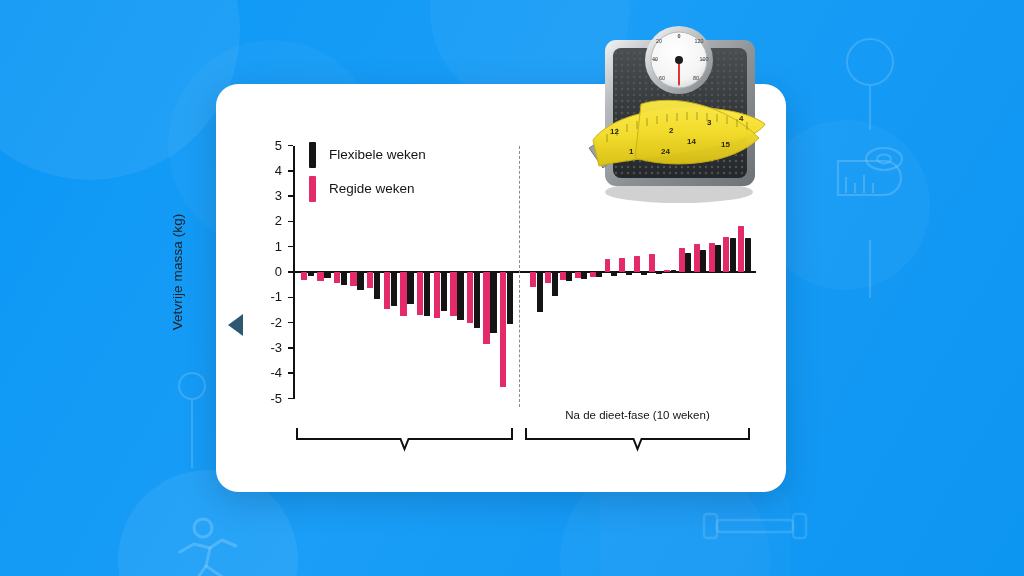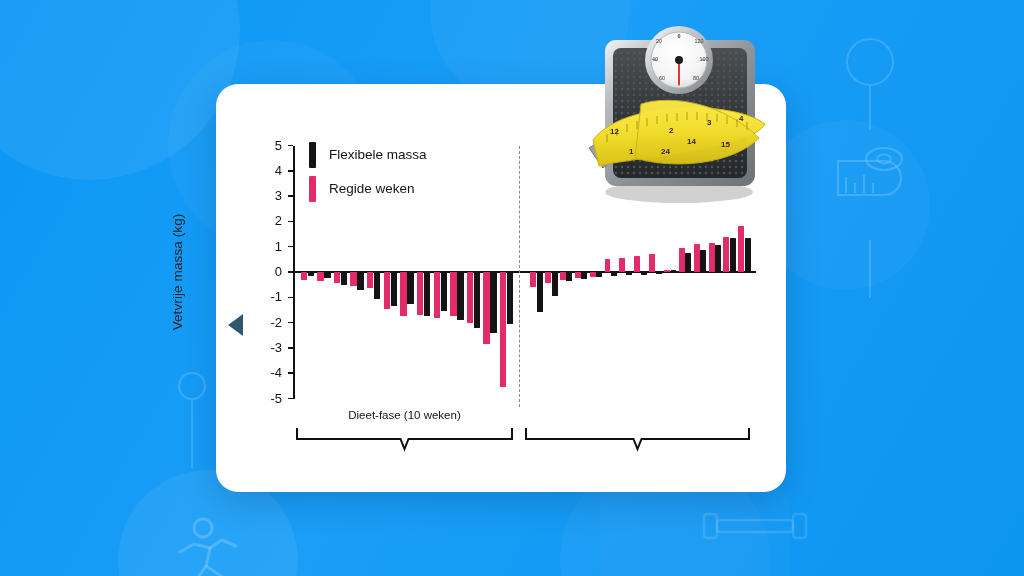--- a/index.html
+++ b/index.html
@@ -242,30 +242,30 @@
         <div class="bar" style="left: 469.4px; top: 169.025px; width: 5.94667px; height: 18.975px; background: rgb(20, 20, 20);"></div>
         <div class="bar" style="left: 477.72px; top: 160.17px; width: 5.94667px; height: 27.83px; background: rgb(227, 42, 107);"></div>
         <div class="bar" style="left: 484.267px; top: 166.495px; width: 5.94667px; height: 21.505px; background: rgb(20, 20, 20);"></div>
         <div class="bar" style="left: 492.587px; top: 158.905px; width: 5.94667px; height: 29.095px; background: rgb(227, 42, 107);"></div>
         <div class="bar" style="left: 499.133px; top: 161.435px; width: 5.94667px; height: 26.565px; background: rgb(20, 20, 20);"></div>
         <div class="bar" style="left: 507.453px; top: 152.58px; width: 5.94667px; height: 35.42px; background: rgb(227, 42, 107);"></div>
         <div class="bar" style="left: 514px; top: 153.845px; width: 5.94667px; height: 34.155px; background: rgb(20, 20, 20);"></div>
         <div class="bar" style="left: 522.32px; top: 142.46px; width: 5.94667px; height: 45.54px; background: rgb(227, 42, 107);"></div>
         <div class="bar" style="left: 528.867px; top: 153.845px; width: 5.94667px; height: 34.155px; background: rgb(20, 20, 20);"></div>
         <div class="legend-swatch" style="left: 93px; top: 58px; background: rgb(20, 20, 20);"></div>
-        <div class="legend-label" style="left: 113px; top: 63px;">Flexibele massa</div>
+        <div class="legend-label" style="left: 113px; top: 63px;">Flexibele weken</div>
         <div class="legend-swatch" style="left: 93px; top: 92px; background: rgb(227, 42, 107);"></div>
         <div class="legend-label" style="left: 113px; top: 97px;">Regide weken</div>
         <svg class="bracket" width="217" height="26" viewBox="0 0 217 26" style="left: 80px; top: 343px;">
           <path d="M1 1 V12 H104.5 L108.5 22 L112.5 12 H216 V1" fill="none" stroke="#101010" stroke-width="2" stroke-linejoin="miter"></path>
         </svg>
-        <div class="phase-label" style="left: 80px; top: 325px; width: 217px;">Dieet-fase (10 weken)</div>
         <svg class="bracket" width="225" height="26" viewBox="0 0 225 26" style="left: 309px; top: 343px;">
           <path d="M1 1 V12 H108.5 L112.5 22 L116.5 12 H224 V1" fill="none" stroke="#101010" stroke-width="2" stroke-linejoin="miter"></path>
         </svg>
+        <div class="phase-label" style="left: 309px; top: 325px; width: 225px;">Na de dieet-fase (10 weken)</div>
       </div>
   </div>
 
   <svg id="scale-photo" viewBox="0 0 192 196">
     <defs>
       <linearGradient id="gBody" x1="0" y1="0" x2="1" y2="1">
         <stop offset="0%" stop-color="#f2f3f4"></stop>
         <stop offset="22%" stop-color="#b9bcc0"></stop>
         <stop offset="55%" stop-color="#8c9196"></stop>
         <stop offset="100%" stop-color="#6d7276"></stop>

